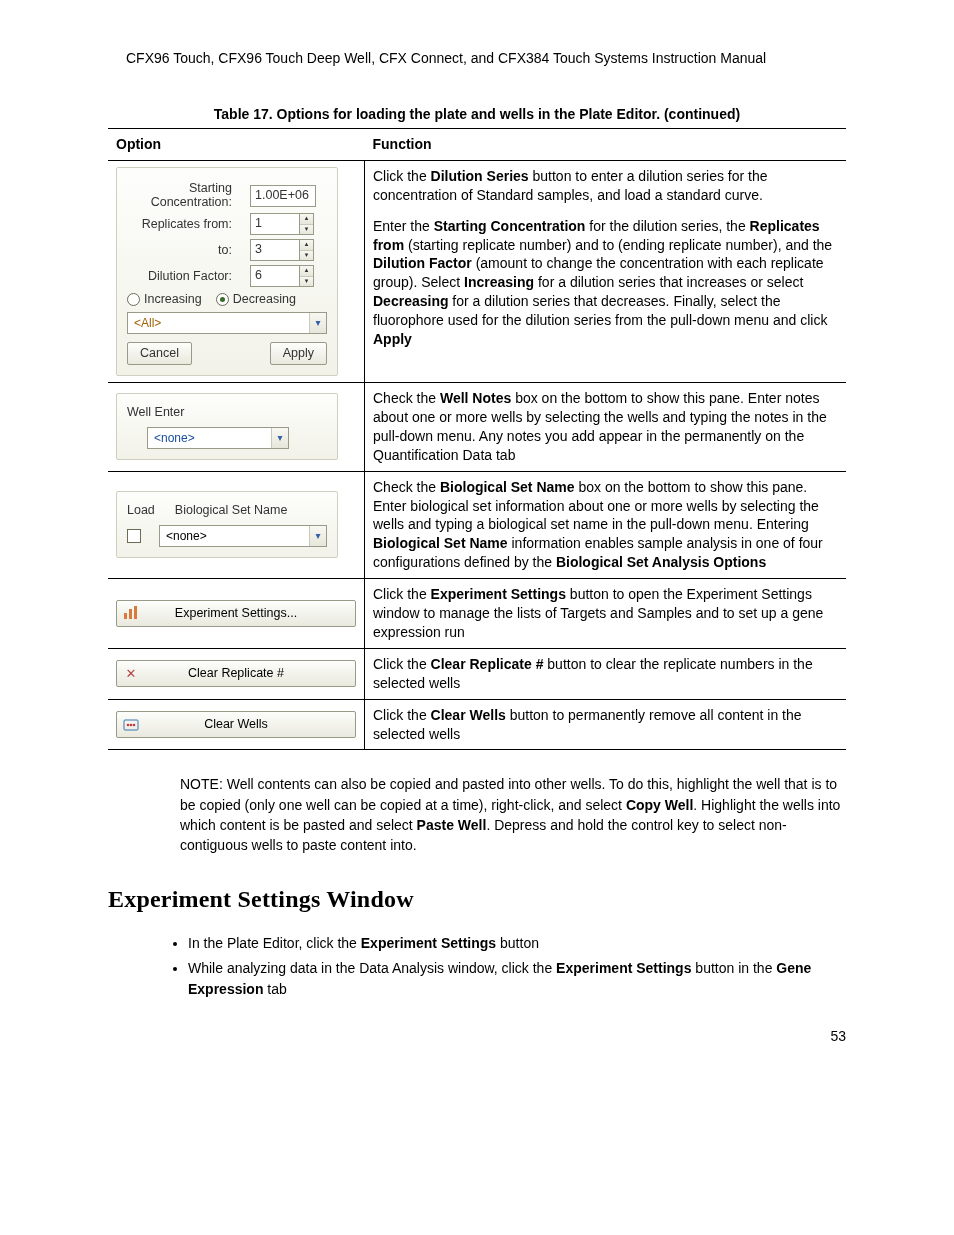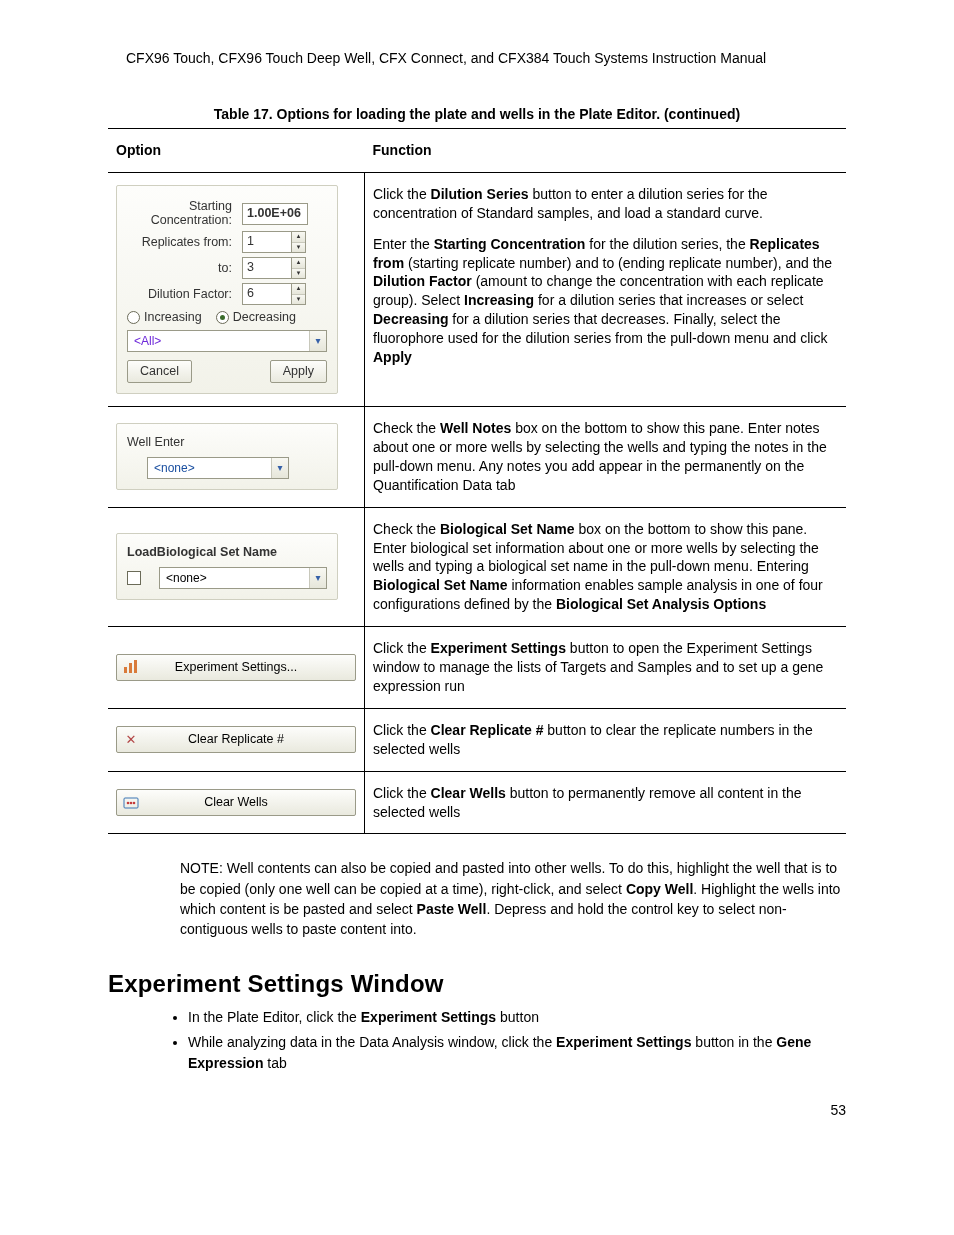--- a/index.html
+++ b/index.html
@@ -25,21 +25,21 @@
     font-size: 14px;
   }
   table.main {
     border-collapse: collapse;
     width: 100%;
     margin-bottom: 24px;
   }
   table.main th, table.main td {
     border-top: 1.5px solid #000;
     border-bottom: 1.5px solid #000;
-    padding: 12px 8px;
+    padding: 6px 8px;
     text-align: left;
     vertical-align: top;
     font-size: 14px;
     line-height: 1.35;
   }
   table.main th {
     font-weight: bold;
   }
   table.main td.opt {
     width: 240px;
@@ -52,21 +52,21 @@
     border: 1px solid #cfcfc0;
     padding: 10px 10px;
     font-size: 12.5px;
     color: #333;
     border-radius: 2px;
   }
   .row {
     display: flex;
     align-items: center;
     margin: 4px 0;
-    gap: 10px;
+    gap: 18px;
   }
   .lbl {
     width: 105px;
     text-align: right;
     font-size: 12.5px;
   }
   .txtbox {
     background: #fff;
     border: 1px solid #9a9a88;
     font-size: 12.5px;
@@ -138,31 +138,31 @@
   }
   .widebtn .icon {
     position:absolute; left:6px; width:16px; height:16px;
     display:flex; align-items:center; justify-content:center; font-size:13px;
   }
   .checkbox {
     width:12px; height:12px; border:1px solid #6b6b58; background:#fff;
     display:inline-block;
   }
   .well-note-panel .wtitle { margin-bottom:6px; }
-  .bio-panel .headrow { display:flex; margin-bottom:6px;font-weight:bold; }
+  .bio-panel .headrow { display:flex; gap:20px; margin-bottom:6px; }
   .note-block {
     margin: 0 0 30px 72px;
     font-size: 14px;
     line-height: 1.45;
   }
   h2.section {
-    font-family: Liberation Sans, sans-serif;
+    font-family: Liberation Serif, serif;
     font-weight: 900;
     font-size: 24px;
-    margin: 20px 0 9px 0;
+    margin: 20px 0 20px 0;
     letter-spacing: 0.2px;
   }
   .bodytext { margin-left: 60px; font-size:14px; line-height:1.5; }
   ul.bul { margin: 6px 0 0 20px; padding:0; }
   ul.bul li { margin: 4px 0; }
   .pagenum { text-align:right; margin-top:28px; font-size:14px; }
   b { font-weight:bold; }
 </style>
 </head>
 <body>
@@ -176,21 +176,21 @@
       <tr>
     <th>Option</th>
     <th>Function</th>
   </tr>
 
   <tr>
     <td class="opt">
       <div class="panel" style="width:200px;">
         <div class="row">
           <span class="lbl" style="white-space:normal; line-height:1.1;">Starting Concentration:</span>
-          <span class="txtbox" style="width:56px;font-weight:bold;">1.00E+06</span>
+          <span class="txtbox" style="width:56px;">1.00E+06</span>
         </div>
         <div class="row">
           <span class="lbl">Replicates from:</span>
           <span class="spinbox">
             <span class="txtbox">1</span>
             <span class="spinbtns">
                   <div>▴</div>
                   <div>▾</div>
                 </span>
           </span>
@@ -221,21 +221,21 @@
             <span>Increasing</span>
           </span>
           <span class="radio">
             <span class="radio-circle">
                   <span class="radio-dot"></span>
                 </span>
             <span>Decreasing</span>
           </span>
         </div>
         <div class="combo">
-          <span class="combo-text" style="color:#6d28d9;">&lt;All&gt;</span>
+          <span class="combo-text" style="color:#a16207;">&lt;All&gt;</span>
           <span class="combo-arrow">▾</span>
         </div>
         <div class="btnrow">
           <span class="btn">Cancel</span>
           <span class="btn">Apply</span>
         </div>
       </div>
     </td>
     <td>
       <p style="margin:0 0 12px 0;">

